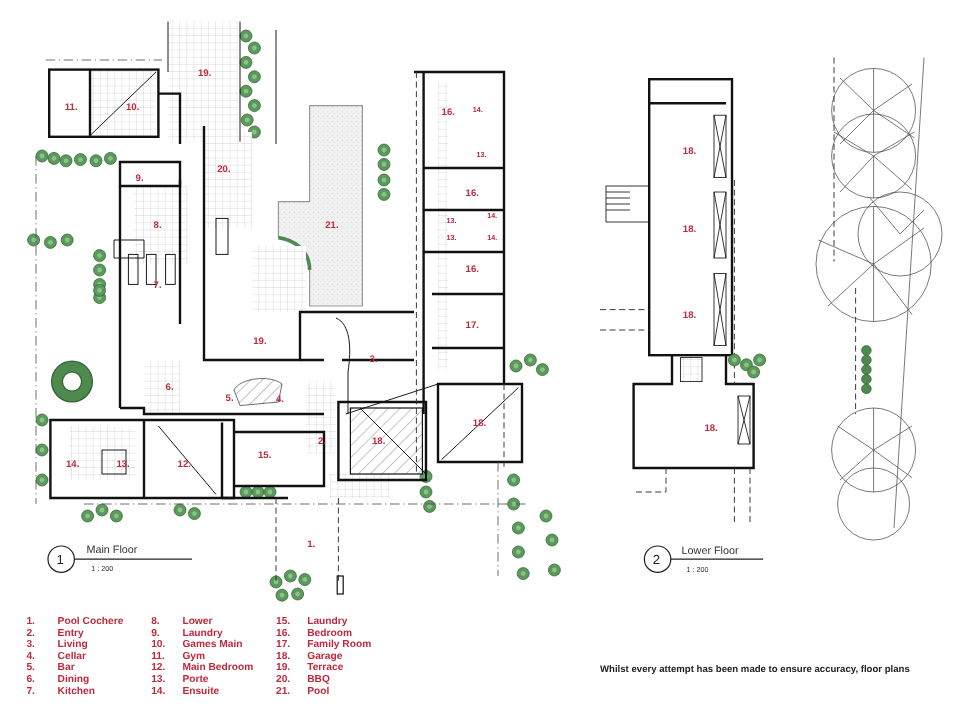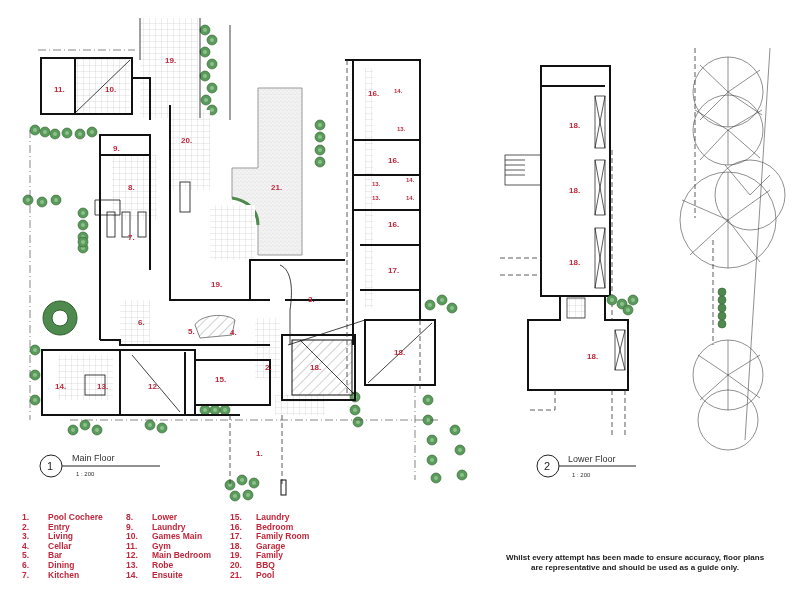--- a/index.html
+++ b/index.html
@@ -9,21 +9,21 @@
   .room-label { fill:#c0283c; font-size:8px; font-weight:bold; font-family:"Liberation Sans", sans-serif; }
   .title-text { fill:#333; font-size:9px; font-family:"Liberation Sans", sans-serif; }
   .scale-text { fill:#333; font-size:6px; font-family:"Liberation Sans", sans-serif; }
   .circle-num { fill:#222; font-size:11px; font-family:"Liberation Sans", sans-serif; }
   .legend { position:absolute; left:22px; top:513px; width:320px; height:70px;
             font-size:8.5px; font-weight:bold; color:#c0283c; line-height:9.6px; }
   .legend-col { position:absolute; top:0; }
   .legend-item { display:flex; white-space:nowrap; }
   .legend-num { width:26px; display:inline-block; }
   .disclaimer { position:absolute; left:500px; top:553px; width:270px;
-                font-size:8px; font-weight:bold; color:#222; text-align:center; line-height:10px; }
+                font-size:8px; font-weight:bold; color:#222; text-align:left; line-height:10px; }
   .wall { stroke:#111; fill:none; }
   .tile { fill:url(#tilePat); }
   .pool { fill:url(#poolPat); stroke:#999; stroke-width:1; }
   .hatch { fill:url(#hatchPat); }
   .dash { stroke:#333; stroke-width:0.8; fill:none; stroke-dasharray:5 3; }
   .dashdot { stroke:#555; stroke-width:0.7; fill:none; stroke-dasharray:8 3 1 3; }
   .tree { stroke:#444; stroke-width:0.6; fill:none; }
 </style>
 </head>
 <body>
@@ -330,21 +330,21 @@
     <div class="legend-item">
         <span class="legend-num">11.</span>
         <span>Gym</span>
       </div>
     <div class="legend-item">
         <span class="legend-num">12.</span>
         <span>Main Bedroom</span>
       </div>
     <div class="legend-item">
         <span class="legend-num">13.</span>
-        <span>Robe</span>
+        <span>Porte</span>
       </div>
     <div class="legend-item">
         <span class="legend-num">14.</span>
         <span>Ensuite</span>
       </div>
   </div>
   <div class="legend-col" style="left:208px">
     <div class="legend-item">
         <span class="legend-num">15.</span>
         <span>Laundry</span>
@@ -356,29 +356,28 @@
     <div class="legend-item">
         <span class="legend-num">17.</span>
         <span>Family Room</span>
       </div>
     <div class="legend-item">
         <span class="legend-num">18.</span>
         <span>Garage</span>
       </div>
     <div class="legend-item">
         <span class="legend-num">19.</span>
-        <span>Family</span>
+        <span>Terrace</span>
       </div>
     <div class="legend-item">
         <span class="legend-num">20.</span>
         <span>BBQ</span>
       </div>
     <div class="legend-item">
         <span class="legend-num">21.</span>
         <span>Pool</span>
       </div>
   </div>
 </div>
 
 <div class="disclaimer">
   <div>Whilst every attempt has been made to ensure accuracy, floor plans</div>
-  <div>are representative and should be used as a guide only.</div>
 </div>
 
 </body></html>

